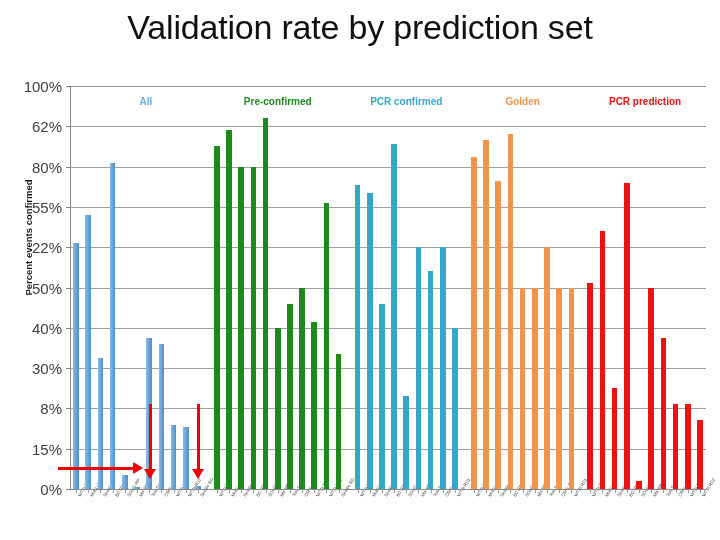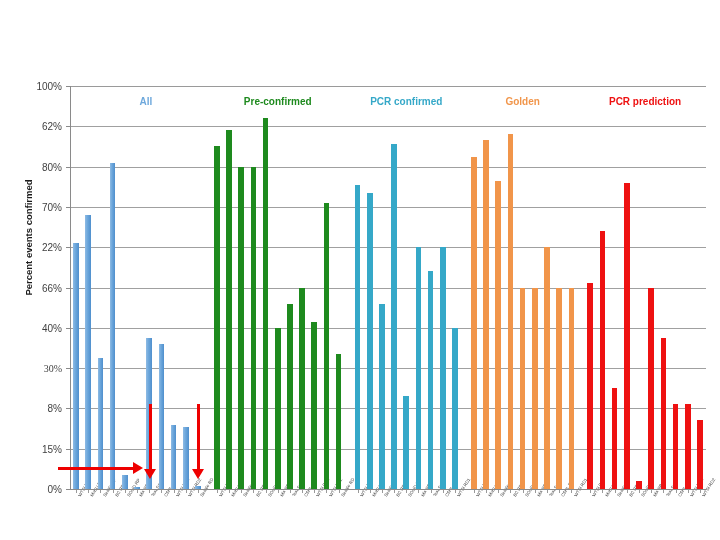--- a/index.html
+++ b/index.html
@@ -57,21 +57,21 @@
     transform: rotate(-90deg);
     transform-origin: center center;
     white-space: nowrap;
   }
 
   .ytick-label {
     position: absolute;
     right: 0;
     width: 42px;
     text-align: right;
-    font-size: 10px;
+    font-size: 15px;
     color: #3f3f3f;
     transform: translateY(-50%);
     white-space: nowrap;
   }
 
   .gridline {
     position: absolute;
     height: 1px;
     background: #a0a0a0;
   }
@@ -150,47 +150,48 @@
     border-left: 6px solid transparent;
     border-right: 6px solid transparent;
     border-top: 10px solid #ee0000;
   }
 </style>
 </head>
 <body>
 
 <div class="slide">
 
+  <div class="chart-title">Validation rate by prediction set</div>
 
   <div class="plot-wrap" id="plot">
       <div class="y-axis-title">Percent events confirmed</div>
       <div class="gridline" style="left: 70px; top: 489px; width: 636px;"></div>
       <div class="tickmark" style="left: 66px; top: 489px;"></div>
       <div class="ytick-label" style="top: 489px; left: 18px; width: 44px;">0%</div>
       <div class="gridline" style="left: 70px; top: 449px; width: 636px;"></div>
       <div class="tickmark" style="left: 66px; top: 449px;"></div>
       <div class="ytick-label" style="top: 448.7px; left: 18px; width: 44px;">15%</div>
       <div class="gridline" style="left: 70px; top: 408px; width: 636px;"></div>
       <div class="tickmark" style="left: 66px; top: 408px;"></div>
       <div class="ytick-label" style="top: 408.4px; left: 18px; width: 44px;">8%</div>
       <div class="gridline" style="left: 70px; top: 368px; width: 636px;"></div>
       <div class="tickmark" style="left: 66px; top: 368px;"></div>
-      <div class="ytick-label" style="top: 368.1px; left: 18px; width: 44px; font-family: Liberation Serif, serif;">30%</div>
+      <div class="ytick-label" style="top: 368.1px; left: 18px; width: 44px;">30%</div>
       <div class="gridline" style="left: 70px; top: 328px; width: 636px;"></div>
       <div class="tickmark" style="left: 66px; top: 328px;"></div>
       <div class="ytick-label" style="top: 327.8px; left: 18px; width: 44px;">40%</div>
       <div class="gridline" style="left: 70px; top: 288px; width: 636px;"></div>
       <div class="tickmark" style="left: 66px; top: 288px;"></div>
-      <div class="ytick-label" style="top: 287.5px; left: 18px; width: 44px;">66%</div>
+      <div class="ytick-label" style="top: 287.5px; left: 18px; width: 44px;">50%</div>
       <div class="gridline" style="left: 70px; top: 247px; width: 636px;"></div>
       <div class="tickmark" style="left: 66px; top: 247px;"></div>
       <div class="ytick-label" style="top: 247.2px; left: 18px; width: 44px;">22%</div>
       <div class="gridline" style="left: 70px; top: 207px; width: 636px;"></div>
       <div class="tickmark" style="left: 66px; top: 207px;"></div>
-      <div class="ytick-label" style="top: 206.9px; left: 18px; width: 44px;">70%</div>
+      <div class="ytick-label" style="top: 206.9px; left: 18px; width: 44px;">55%</div>
       <div class="gridline" style="left: 70px; top: 167px; width: 636px;"></div>
       <div class="tickmark" style="left: 66px; top: 167px;"></div>
       <div class="ytick-label" style="top: 166.6px; left: 18px; width: 44px;">80%</div>
       <div class="gridline" style="left: 70px; top: 126px; width: 636px;"></div>
       <div class="tickmark" style="left: 66px; top: 126px;"></div>
       <div class="ytick-label" style="top: 126.3px; left: 18px; width: 44px;">62%</div>
       <div class="gridline top-line" style="left: 70px; top: 86px; width: 636px;"></div>
       <div class="tickmark" style="left: 66px; top: 86px;"></div>
       <div class="ytick-label" style="top: 86px; left: 18px; width: 44px;">100%</div>
       <div class="axis-left" style="left: 70px; top: 86px; height: 404px;"></div>

